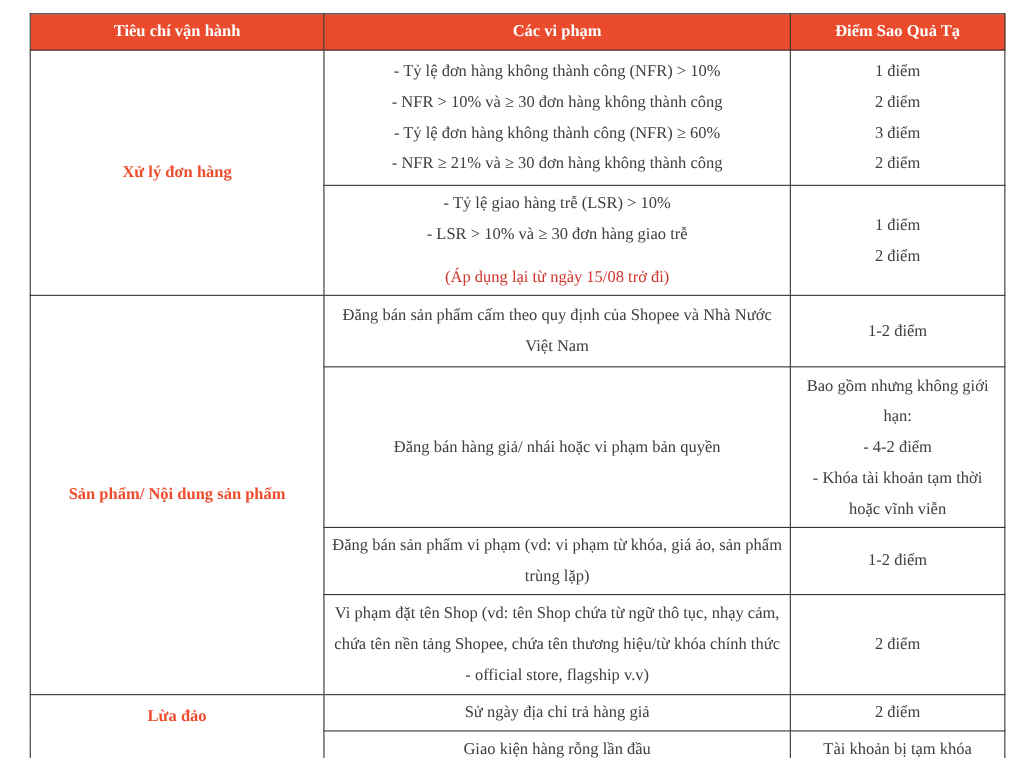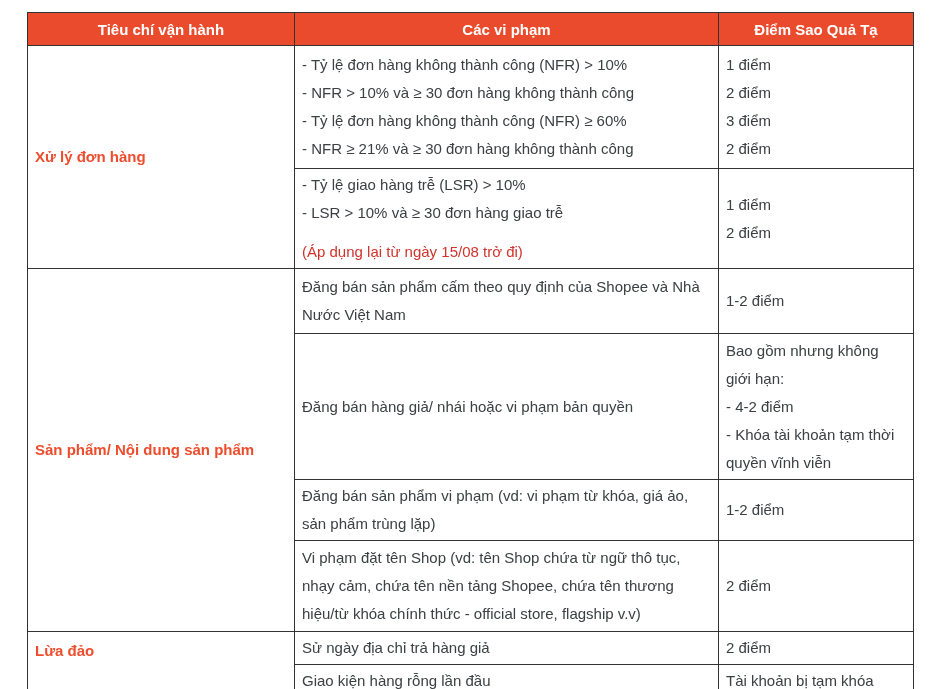--- a/index.html
+++ b/index.html
@@ -1,35 +1,35 @@
 <!DOCTYPE html>
 <html><head>
 <meta charset="utf-8">
 <style>
   html,body{margin:0;padding:0;background:#ffffff;}
   body{
     width:933px;height:689px;overflow:hidden;
     font-family:"Liberation Sans","DejaVu Sans",sans-serif;
   }
-  .page{position:relative;width:933px;height:689px;overflow:hidden;background:#fff;}
+  .page{position:relative;width:933px;height:689px;overflow:hidden;background:#fff;font-family:Liberation Serif, serif;}
   table.penalty{
     position:absolute;left:27px;top:12px;
     width:886px;border-collapse:collapse;table-layout:fixed;
   }
   col.c1{width:267px;}
   col.c2{width:424px;}
   col.c3{width:195px;}
   th,td{border:1px solid #333333;box-sizing:border-box;}
   thead th{
     background:#ea4b2c;color:#ffffff;font-weight:bold;font-size:15px;
     height:33px;text-align:center;padding:0 4px;
   }
   td{
     font-size:15px;color:#3c4043;line-height:28px;
-    vertical-align:middle;padding:2px 7px;text-align:left;
+    vertical-align:middle;padding:2px 7px;text-align:center;
     overflow:hidden;
   }
   td.cat{color:#ee4d2d;font-weight:bold;margin-top:28px;}
   td.cat-top{vertical-align:top;padding-top:5px;}
   .line{line-height:28px;white-space:nowrap;}
   .wrap{line-height:28px;}
   .note{color:#d0342c;margin-top:11px;}
   tr.rh1{height:123px;}
   tr.rh2{height:88px;}
   tr.rh3{height:65px;}
@@ -96,21 +96,21 @@
           <div class="wrap">1-2 điểm</div>
         </td>
       </tr>
       <tr class="rh4">
         <td>
           <div class="wrap">Đăng bán hàng giả/ nhái hoặc vi phạm bản quyền</div>
         </td>
         <td>
           <div class="wrap">Bao gồm nhưng không giới hạn:</div>
           <div class="wrap">- 4-2 điểm</div>
-          <div class="wrap">- Khóa tài khoản tạm thời quyền vĩnh viễn</div>
+          <div class="wrap">- Khóa tài khoản tạm thời hoặc vĩnh viễn</div>
         </td>
       </tr>
       <tr class="rh5">
         <td>
           <div class="wrap">Đăng bán sản phẩm vi phạm (vd: vi phạm từ khóa, giá ảo, sản phẩm trùng lặp)</div>
         </td>
         <td>
           <div class="wrap">1-2 điểm</div>
         </td>
       </tr>

